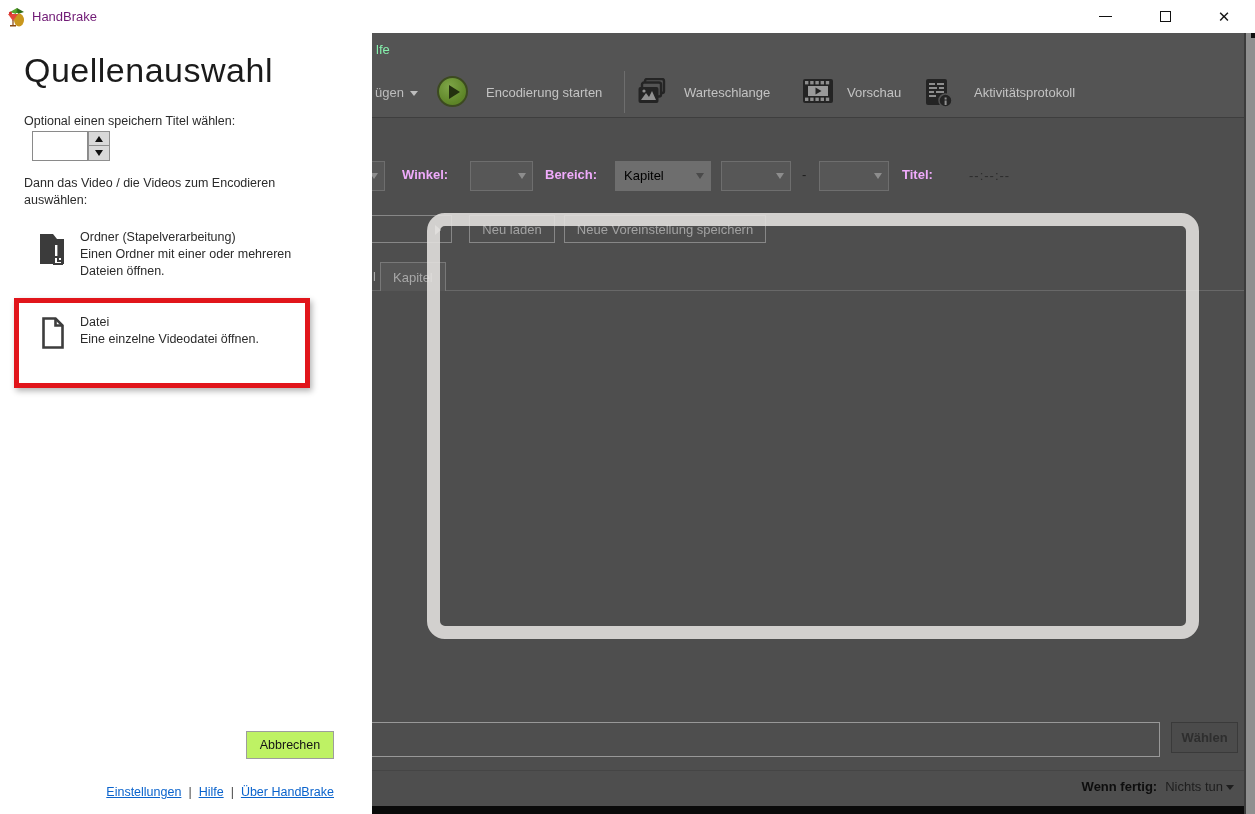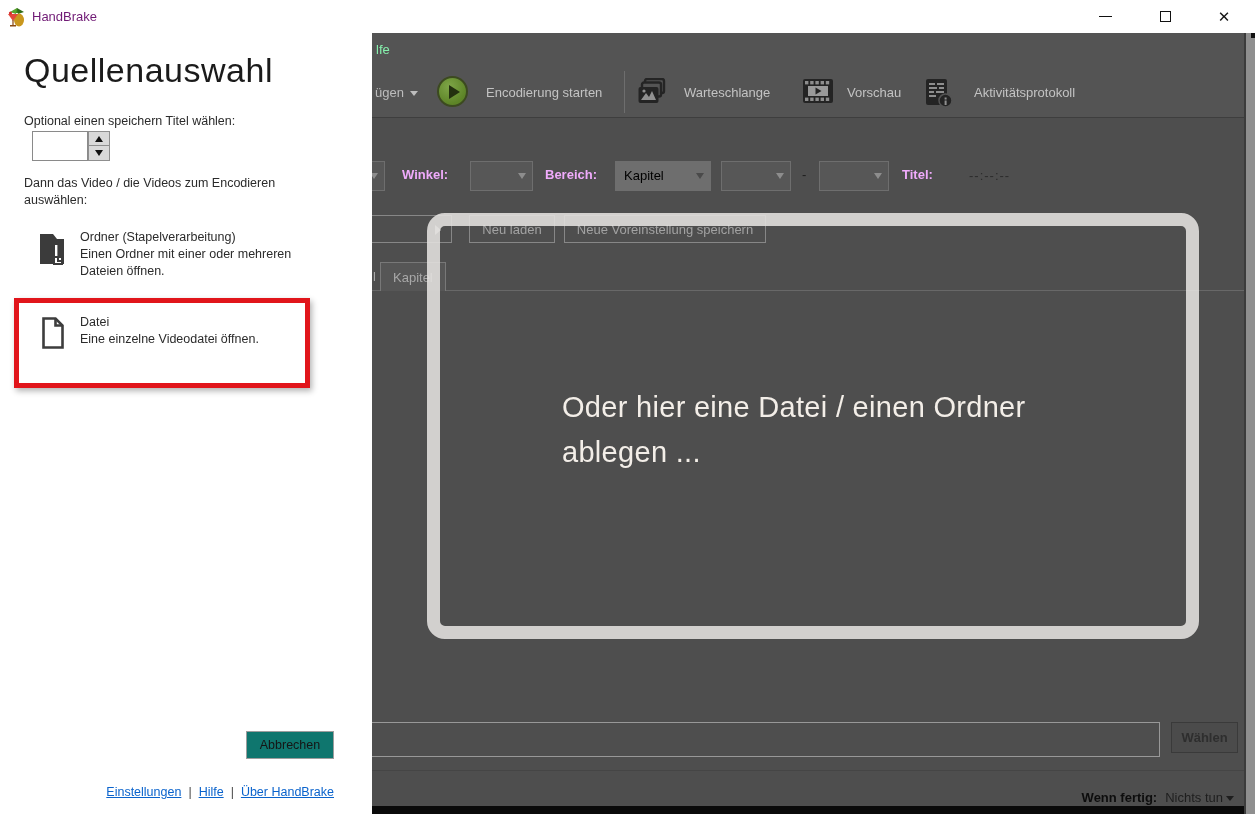--- a/index.html
+++ b/index.html
@@ -32,21 +32,21 @@
   .tri-down { width:0; height:0; border-left:4px solid transparent; border-right:4px solid transparent; border-top:6px solid #111; }
   #instruction { left:24px; top:142px; width:305px; }
   .src-option { position:absolute; left:24px; width:300px; cursor:pointer; }
   .src-title { font-size:12.5px; color:#2b2b2b; line-height:17px; }
   .src-desc { font-size:12.5px; color:#2b2b2b; line-height:17px; width:240px; }
   #opt-folder { top:196px; }
   #opt-file { top:281px; }
   .opt-icon { position:absolute; }
   .opt-text { margin-left:56px; }
   #highlight-box { left:14px; top:265px; width:296px; height:90px; border:5px solid #e1151b; background:transparent; box-shadow:2px 3px 6px rgba(0,0,0,.30); z-index:5; pointer-events:none; }
-  #cancel-btn { left:246px; top:698px; width:88px; height:28px; background:#0f766e; border:1px solid #9d9d9d; font-size:12.5px; color:#151515; display:flex; align-items:center; justify-content:center; cursor:pointer; font-family:inherit; }
+  #cancel-btn { left:246px; top:698px; width:88px; height:28px; background:#bef264; border:1px solid #9d9d9d; font-size:12.5px; color:#151515; display:flex; align-items:center; justify-content:center; cursor:pointer; font-family:inherit; }
   #footer-links { left:0; top:752px; width:334px; display:flex; justify-content:flex-end; gap:7px; font-size:12.5px; }
   #footer-links a { color:#0a63cc; text-decoration:underline; cursor:pointer; }
   #footer-links .sep { color:#4a4a4a; }
 
   
   #main-dim { left:372px; top:33px; width:874px; height:781px; background:#4e4e4e; overflow:hidden; z-index:10; }
   #top-block { position:absolute; left:0; top:0; width:874px; height:85px; background:#545454; border-bottom:1px solid #3e3e3e; }
   .dim-light { color:#86efac; }
   #menu-frag { position:absolute; left:4px; top:9px; font-size:13px; }
   .tool-label { position:absolute; top:52px; font-size:13px; color:#c3c3c3; }
@@ -83,21 +83,21 @@
   #dropzone { position:absolute; left:55px; top:180px; width:772px; height:426px;
     border:13px solid rgba(229,227,224,.88); border-radius:18px; z-index:6; }
   #dropzone-text { position:absolute; left:190px; top:352px; width:520px; font-size:29px; font-weight:300; color:#f3eee8; line-height:45px; z-index:7; letter-spacing:.3px; }
 
   
   #dest-input { position:absolute; left:-18px; top:689px; width:806px; height:35px; background:#4e4e4e; border:1px solid #989898; outline:none; color:#ddd; font-size:13px; padding:0 8px; }
   #choose-btn { position:absolute; left:799px; top:689px; width:67px; height:31px; background:#4b4b4b; border:1px solid #3a3a3a; color:#2e2e2e; font-weight:bold; font-size:13px; display:flex; align-items:center; justify-content:center; cursor:pointer; font-family:inherit; }
 
   
   #status-line { position:absolute; left:0; top:737px; width:874px; height:1px; background:#454545; }
-  #statusbar { position:absolute; left:0; top:746px; width:862px; height:26px; display:flex; align-items:flex-end; justify-content:flex-end; gap:8px; }
+  #statusbar { position:absolute; left:0; top:746px; width:862px; height:26px; display:flex; align-items:flex-start; justify-content:flex-end; gap:8px; }
   #when-done-label { font-size:13px; font-weight:bold; color:#0d0d0d; }
   #when-done-value { font-size:13px; color:#1e1e1e; cursor:pointer; }
   #when-done-value .caret { display:inline-block; width:0; height:0; border-left:4px solid transparent; border-right:4px solid transparent; border-top:5px solid #1e1e1e; margin-left:3px; vertical-align:middle; }
   #bottom-strip { position:absolute; left:0; top:773px; width:874px; height:8px; background:#0a0a0a; }
   #right-edge { position:absolute; left:872px; top:0; width:2px; height:781px; background:#3c3c3c; }
   #right-sliver { left:1246px; top:33px; width:9px; height:781px; background:#8f8f8f; z-index:20; }
   #right-notch { left:1251px; top:33px; width:4px; height:5px; background:#111; z-index:21; }
 </style>
 </head>
 <body>
@@ -211,21 +211,20 @@
   <button class="ghost-btn" style="left:192px;width:202px">Neue Voreinstellung speichern</button>
 
   <div id="tabstrip">
     <span id="tab-partial">l</span>
     <div id="tab-kapitel">
         <span>Kapitel</span>
       </div>
   </div>
 
   <div id="dropzone"></div>
-  <div id="dropzone-text">Oder hier eine Datei / einen Ordner ablegen ...</div>
 
   <input id="dest-input" type="text" value="" style="">
   <button id="choose-btn">Wählen</button>
 
   <div id="status-line"></div>
   <div id="statusbar">
     <span id="when-done-label">Wenn fertig:</span>
     <span id="when-done-value">
       <span>Nichts tun</span><span class="caret"></span>
     </span>

